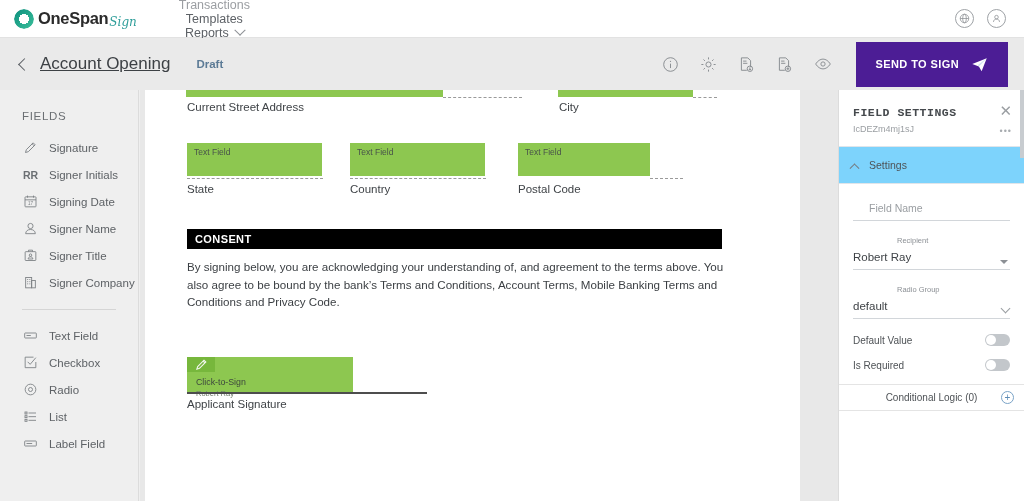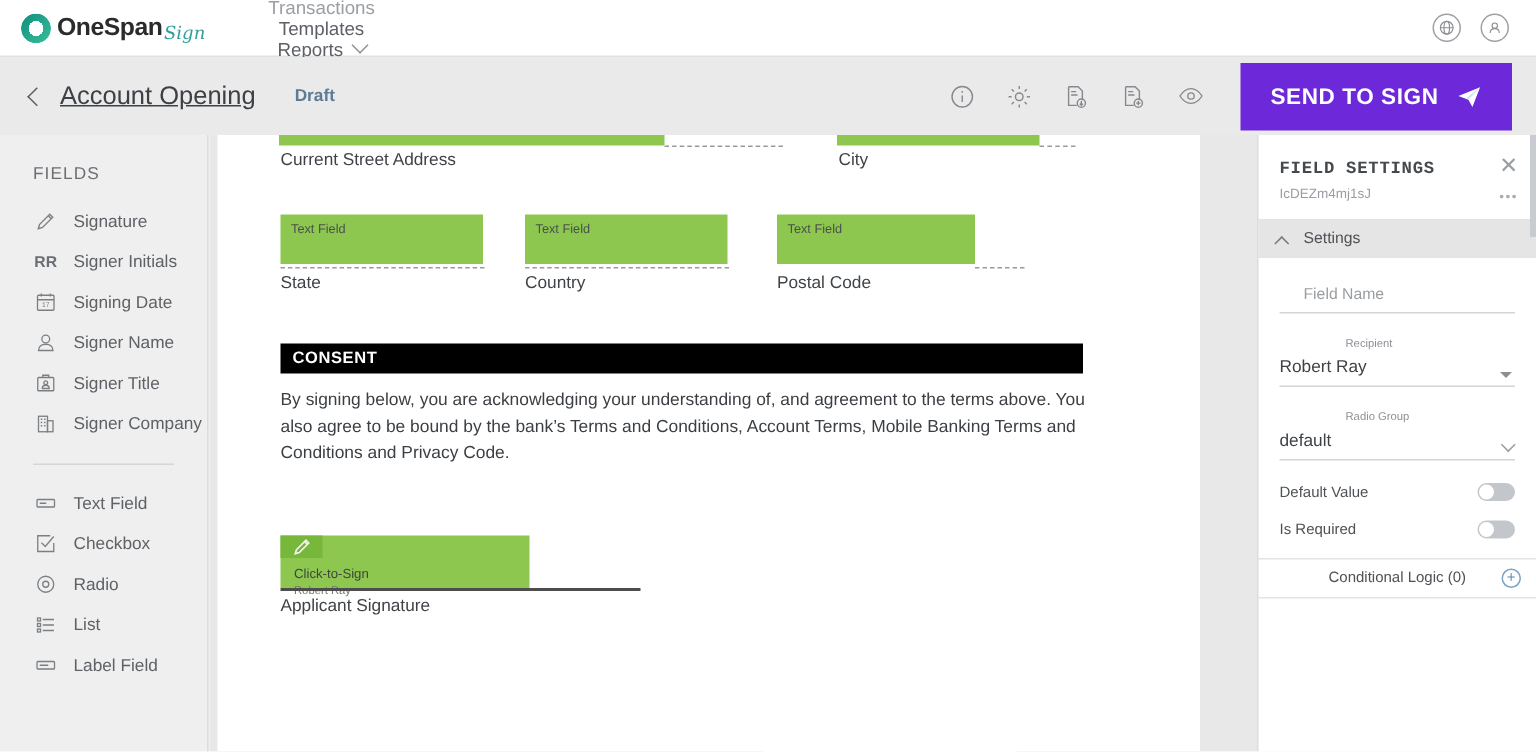--- a/index.html
+++ b/index.html
@@ -62,23 +62,23 @@
     transform: rotate(45deg); cursor: pointer;
   }
   .doc-title { font-size: 17px; color: #3d4145; margin-left: 11px; text-decoration: underline; }
   .doc-status { font-size: 11.5px; color: #5c7b96; margin-left: 26px; font-weight: bold; }
   .toolbar { margin-left: auto; display: flex; align-items: center; gap: 0; margin-right: 16px; }
   .tb-icon {
     width: 26px; height: 26px; margin: 0 6px;
     display: flex; align-items: center; justify-content: center; cursor: pointer;
   }
   .send-btn {
-    background: #6d28d9; color: #ffffff; height: 45px; padding: 0 20px;
+    background: #4c1d95; color: #ffffff; height: 45px; padding: 0 20px;
     display: flex; align-items: center; gap: 12px; margin-left: 14px;
-    font-size: 15px; font-weight: bold; letter-spacing: 0.4px; cursor: pointer;
+    font-size: 11px; font-weight: bold; letter-spacing: 0.4px; cursor: pointer;
     border: none; font-family: "Liberation Sans", sans-serif;
   }
 
   
   .sidebar {
     position: absolute; left: 0; top: 90px; width: 139px; height: 411px;
     background: #efefef; border-right: 1px solid #dcdcdc; padding-top: 14px;
   }
   .fields-hdr {
     font-size: 11.5px; color: #6b6f73; letter-spacing: 0.7px;
@@ -145,22 +145,22 @@
   .rp-id { font-size: 9px; color: #9a9ea2; margin-top: 5px; }
   .rp-close {
     position: absolute; right: 12px; top: 13px; font-size: 15px;
     color: #9a9ea2; cursor: pointer; line-height: 1;
   }
   .rp-dots {
     position: absolute; right: 12px; top: 36px; font-size: 9px;
     color: #a8acb0; cursor: pointer; letter-spacing: 1px;
   }
   .rp-section {
-    background: #e5e5e5; border-top: 1px solid #e0e5ea; border-bottom: 1px solid #e0e5ea;
-    height: 26px; display: flex; align-items: center; padding-left: 12px;
+    background: #7dd3fc; border-top: 1px solid #e0e5ea; border-bottom: 1px solid #e0e5ea;
+    height: 38px; display: flex; align-items: center; padding-left: 12px;
     gap: 11px; cursor: pointer;
   }
   .caret-up {
     width: 7px; height: 7px; border-left: 1.3px solid #75797d;
     border-top: 1.3px solid #75797d; transform: rotate(45deg) translate(2px,2px);
   }
   .rp-section-label { font-size: 10.5px; color: #4e5256; }
   .rp-body { padding: 14px 14px 0 14px; }
   .fld { margin-bottom: 15px; position: relative; }
   .fld-sublabel { font-size: 7.5px; color: #8c9095; margin-bottom: 2px; padding-left: 44px; }

